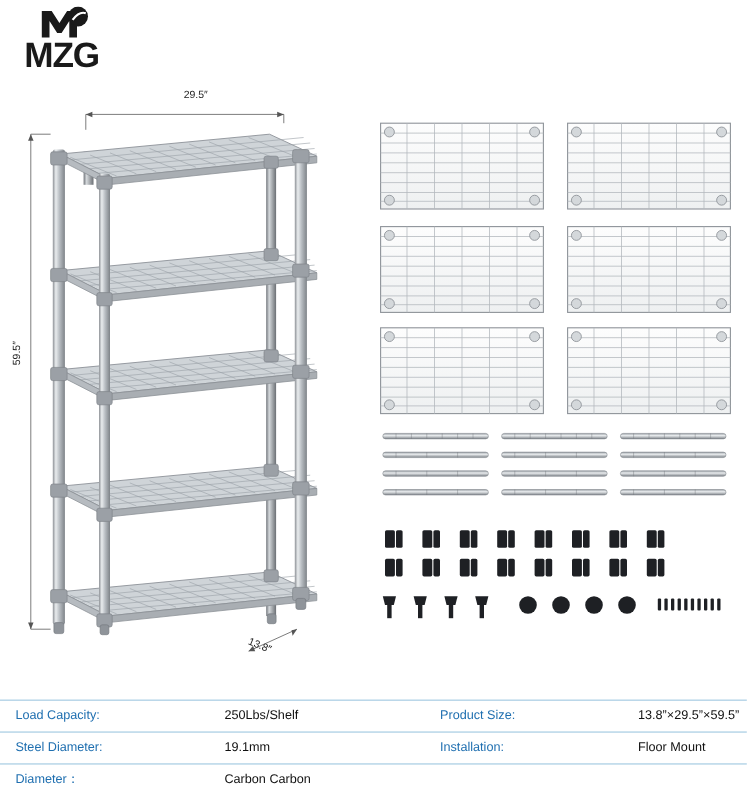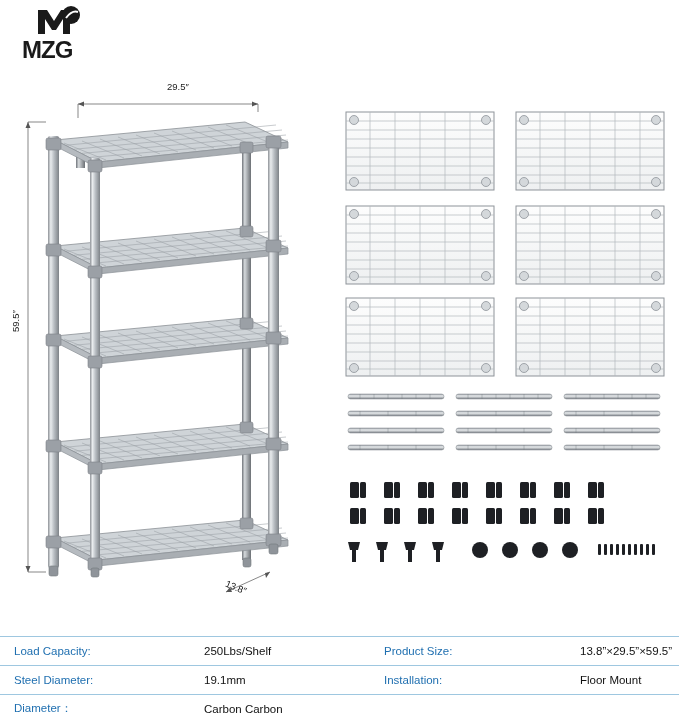--- a/index.html
+++ b/index.html
@@ -10,21 +10,21 @@
     color: #111;
     position: relative;
     overflow: hidden;
   }
   .page { position:absolute; inset:0; }
 
   
   .logo { position:absolute; left:14px; top:6px; width:90px; height:58px; }
   .logo-mark { position:absolute; left:22px; top:0px; width:46px; height:30px; }
   .logo-text { position:absolute; left:8px; top:30px; width:80px; height:28px;
-    font-family:"Liberation Sans", sans-serif; font-weight:bold; font-size:24px;
+    font-family:"Liberation Sans", sans-serif; font-weight:bold; font-size:32px;
     letter-spacing:-1px; color:#1a1a1a; line-height:28px; }
 
   
   .product { position:absolute; left:20px; top:80px; width:300px; height:530px; }
 
   
   .dim-label { position:absolute; font-size:9.5px; color:#222; }
   .dim-top { left:167px; top:81px; }
   .dim-left { left:10px; top:332px; transform:rotate(-90deg); transform-origin:left top; }
   .dim-depth { left:228px; top:578px; transform:rotate(22deg); transform-origin:left top; }
@@ -32,21 +32,21 @@
   svg { display:block; }
 
   
   .specs { position:absolute; left:0; top:636px; width:679px; height:88px; }
   .spec-divider { position:absolute; left:0; right:0; height:1px; background:#9ec7e0; }
   .spec-row { position:absolute; left:0; width:665px; height:29px; display:flex; align-items:center; }
   .spec-key { color:#1f6fb0; font-size:11.5px; }
   .spec-val { color:#111; font-size:11.5px;margin-left:32px; }
   .c1-key { position:absolute; left:14px; }
   .c1-val { position:absolute; left:172px; }
-  .c2-key { position:absolute; left:384px;text-align:center; }
+  .c2-key { position:absolute; left:400px;text-align:center; }
   .c2-val { position:absolute; left:548px; }
 </style>
 </head>
 <body>
 
 <div class="page">
 
   <div class="logo">
     <div class="logo-mark">
       <svg width="46" height="30" viewBox="0 0 46 30">

